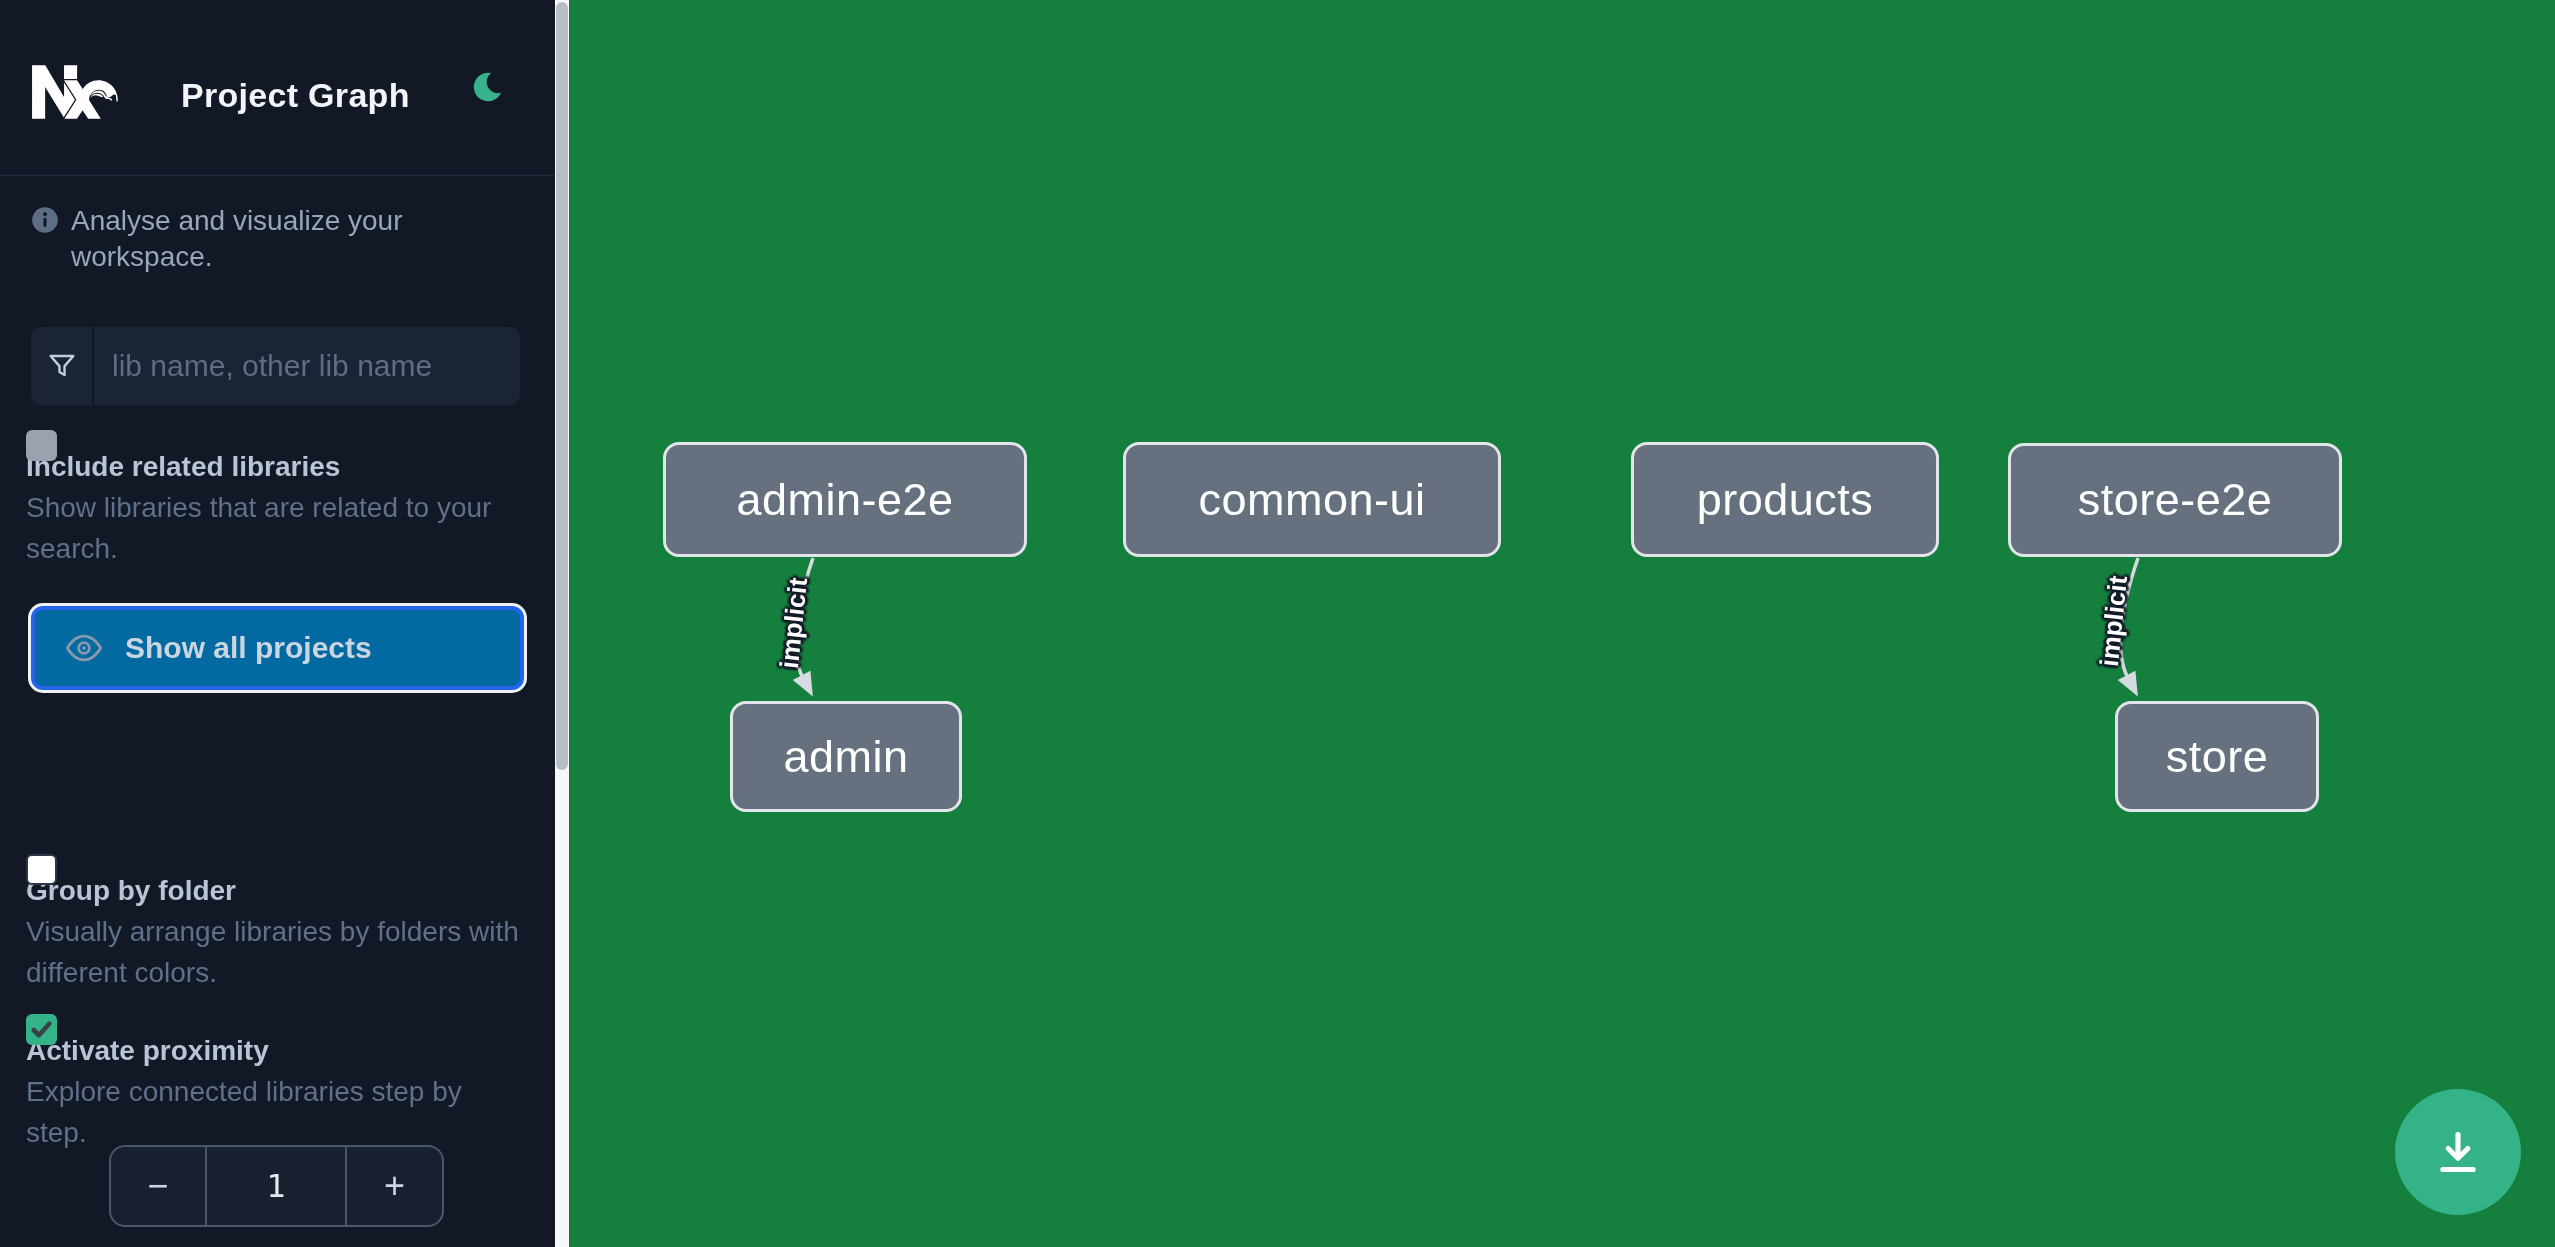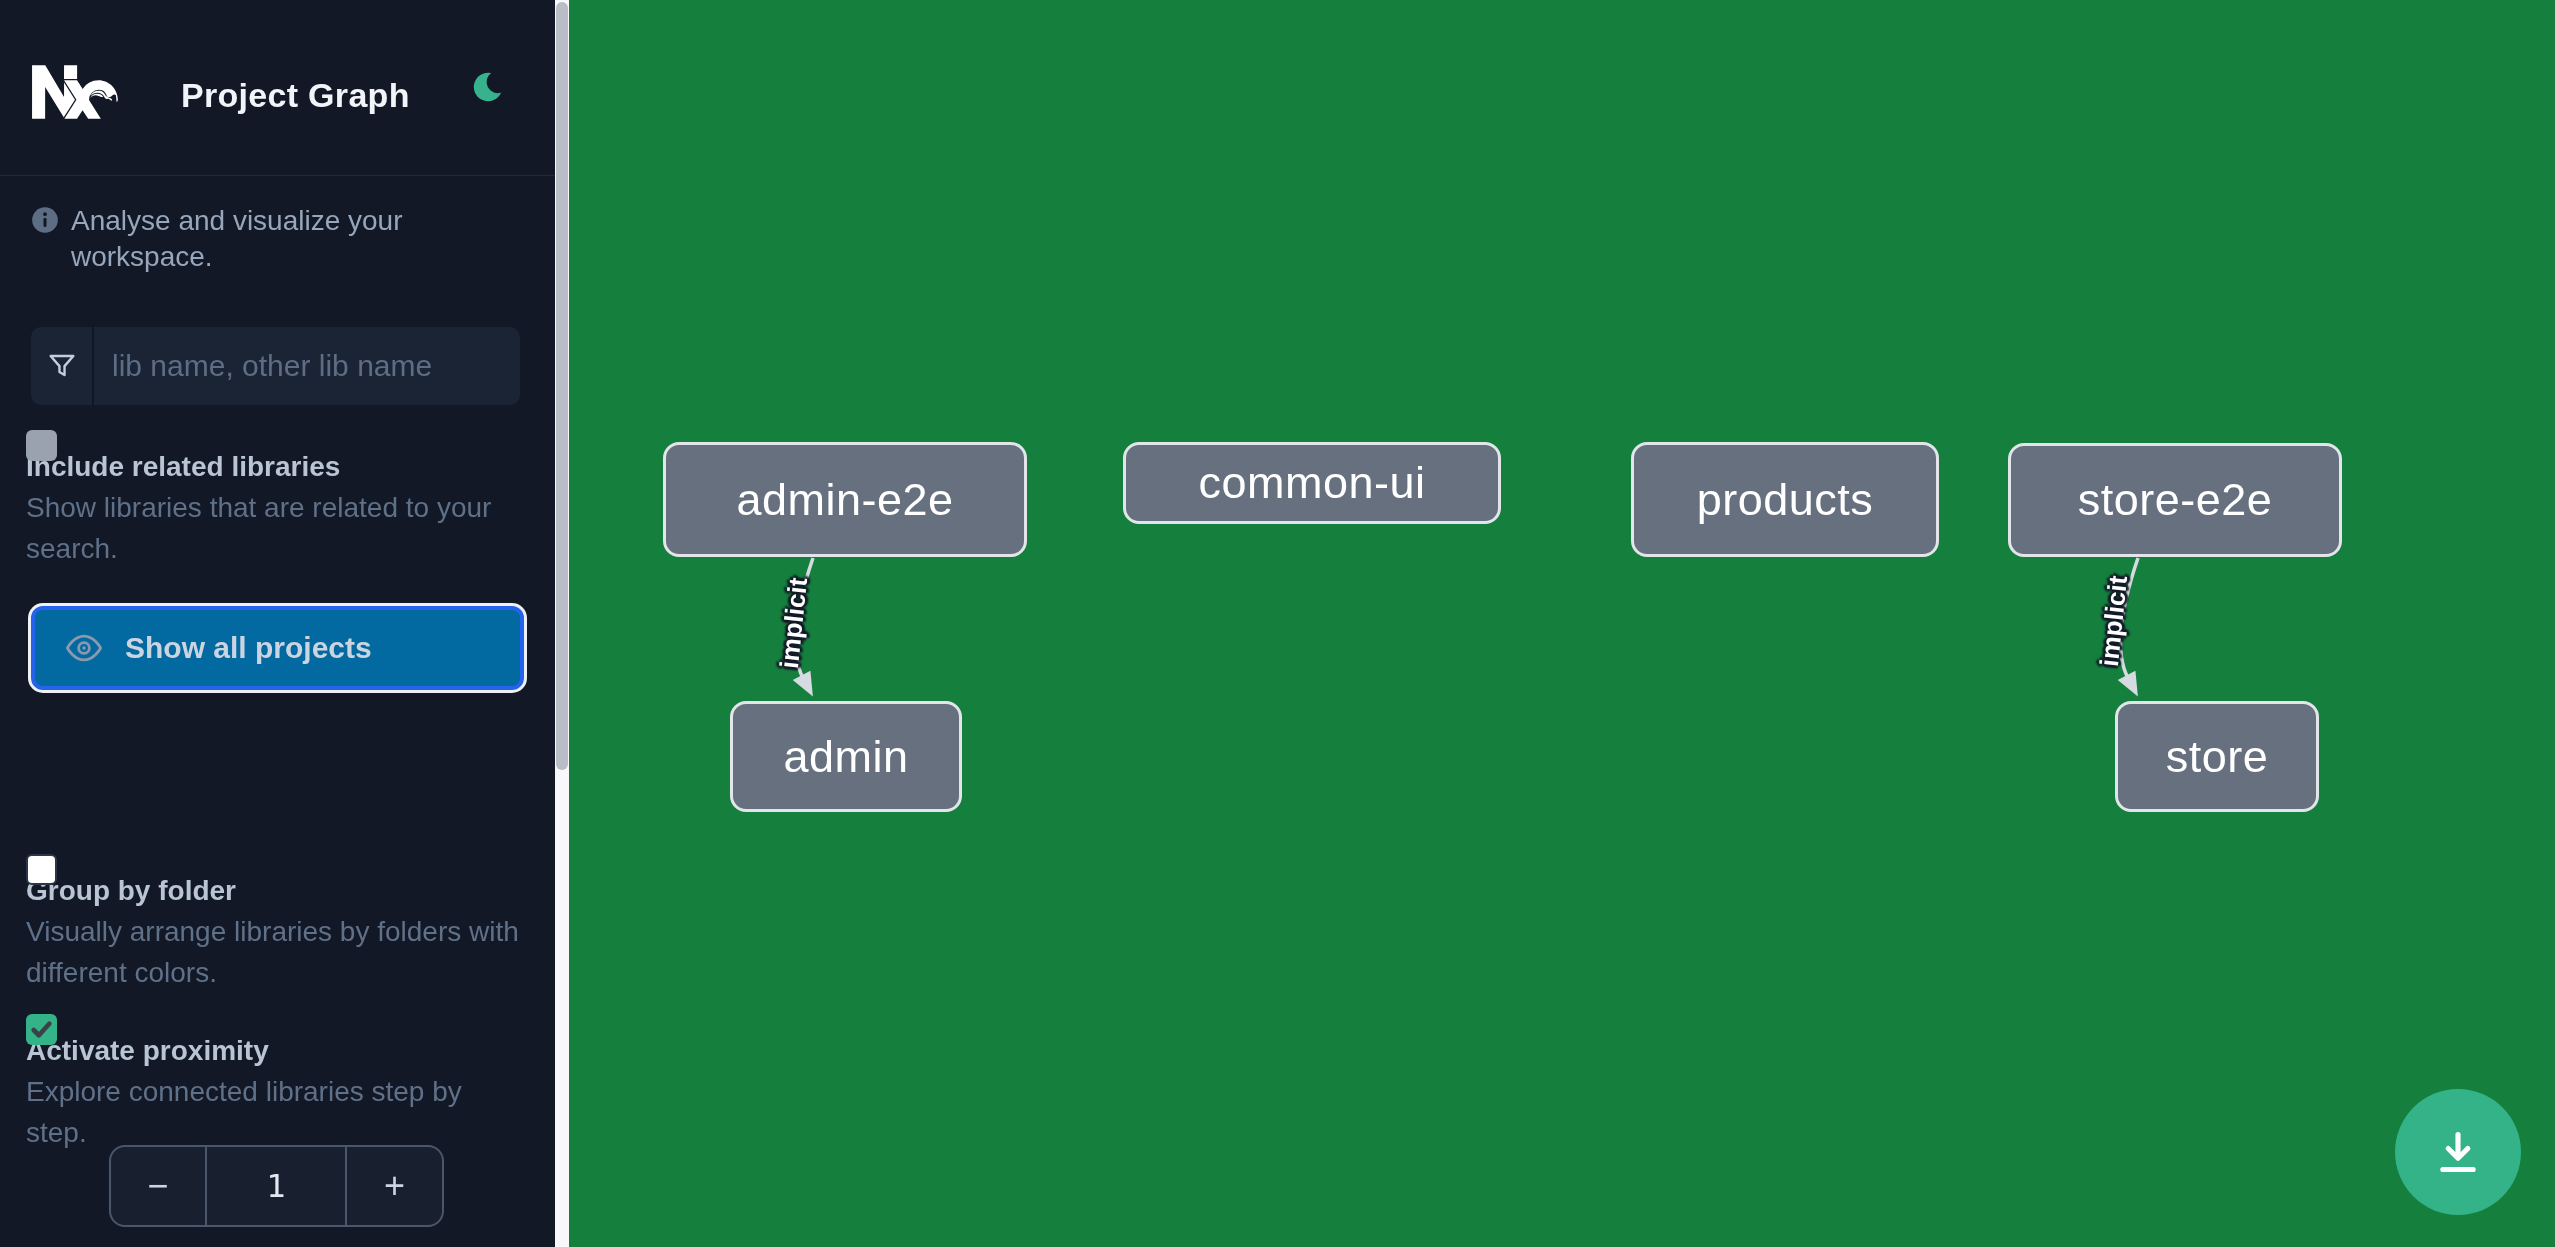--- a/index.html
+++ b/index.html
@@ -95,21 +95,21 @@
 
   
   .canvas { position:absolute; left:569px; top:0; width:1986px; height:1247px; background:#15803d; }
   .edges-svg { position:absolute; left:0; top:0; width:1986px; height:1247px; }
   .graph-node {
     position:absolute; display:flex; align-items:center; justify-content:center;
     background:#67707f; border:3px solid #e2e5ea; border-radius:16px;
     color:#ffffff; font-size:45px; letter-spacing:.5px; cursor:pointer;
   }
   .node-admin-e2e { left:94px;   top:442px; width:364px; height:115px; }
-  .node-common-ui { left:554px;  top:442px; width:378px; height:82px; }
+  .node-common-ui { left:554px;  top:442px; width:378px; height:115px; }
   .node-products  { left:1030px; top:442px; width:308px; height:115px;margin-left:32px; }
   .node-store-e2e { left:1439px; top:443px; width:334px; height:114px; }
   .node-admin     { left:161px;  top:701px; width:232px; height:111px; }
   .node-store     { left:1503px; top:701px; width:204px; height:111px;margin-left:43px; }
 
   .edge-label {
     position:absolute; transform:translate(-50%,-50%) rotate(-84deg);
     font-size:26px; font-weight:700; color:#ffffff; white-space:nowrap;
     text-shadow:-3px 0 2px #131a28, 3px 0 2px #131a28, 0 -3px 2px #131a28, 0 3px 2px #131a28,
                 -2px -2px 2px #131a28, 2px 2px 2px #131a28;

